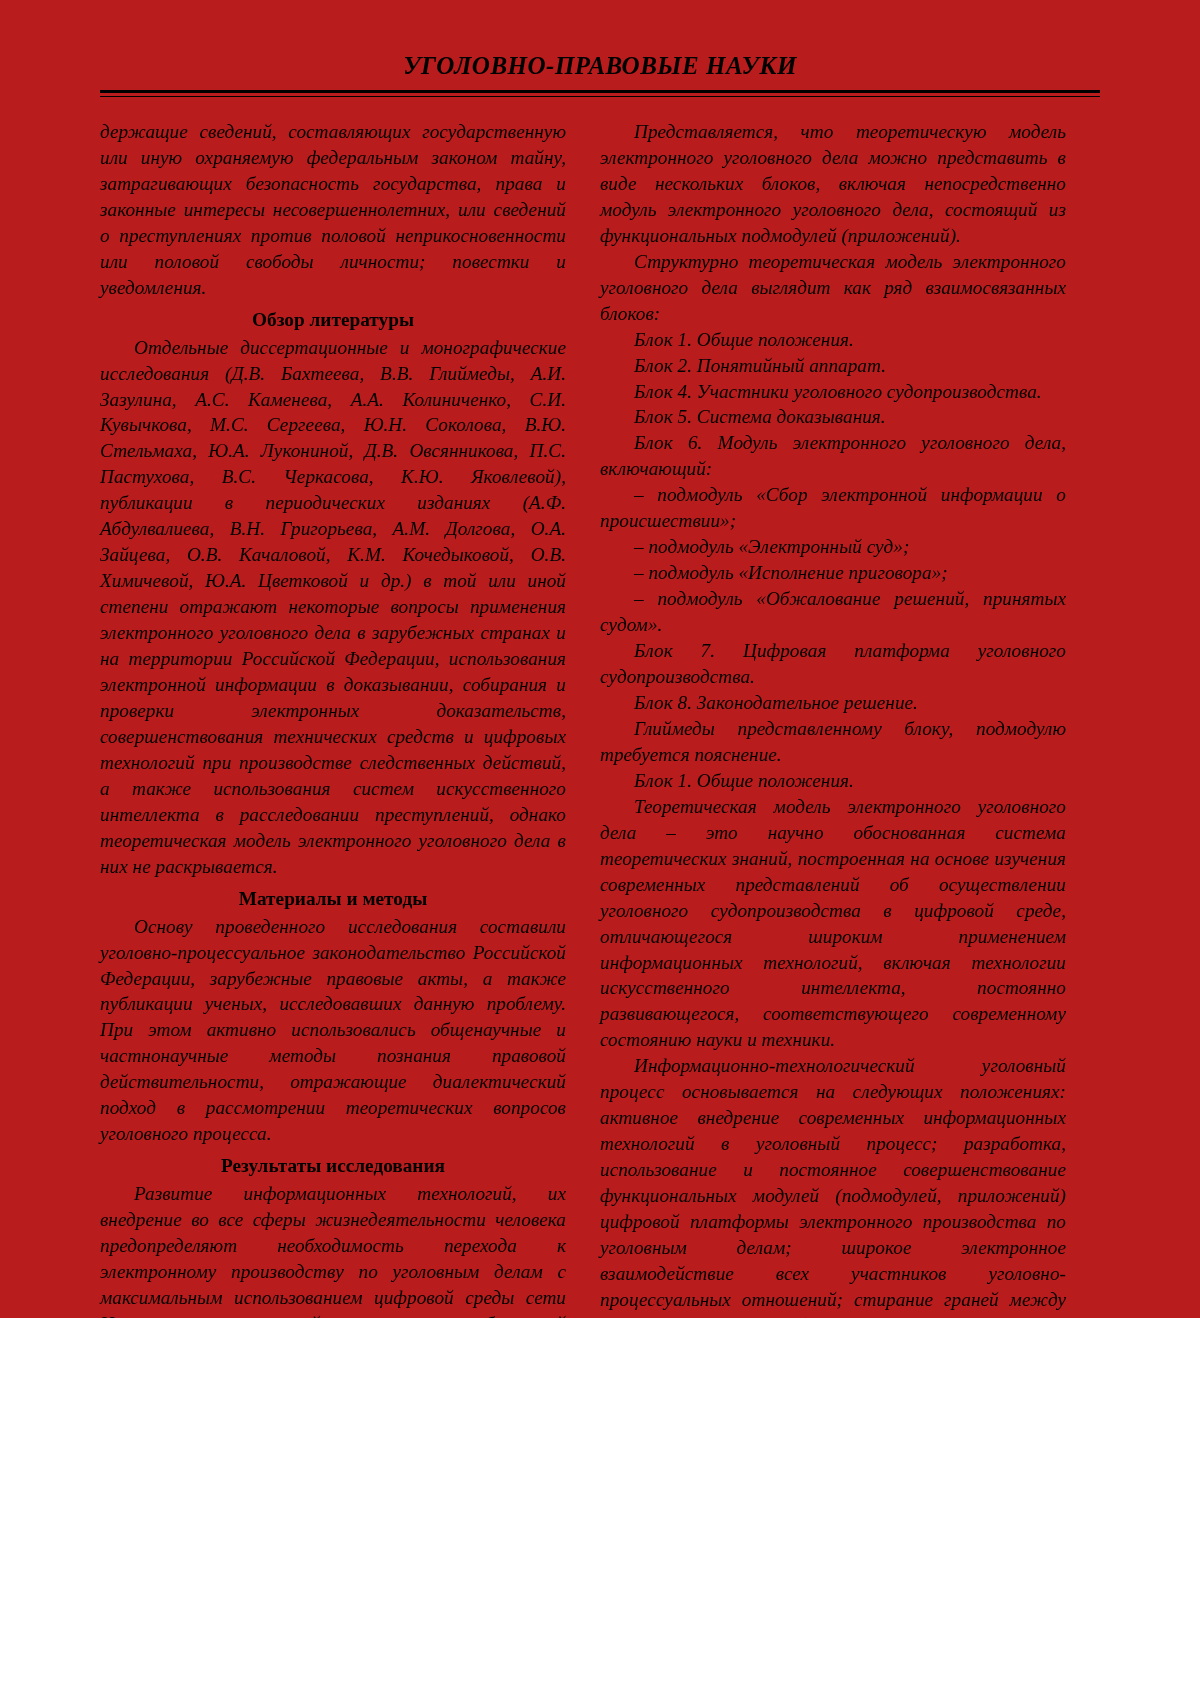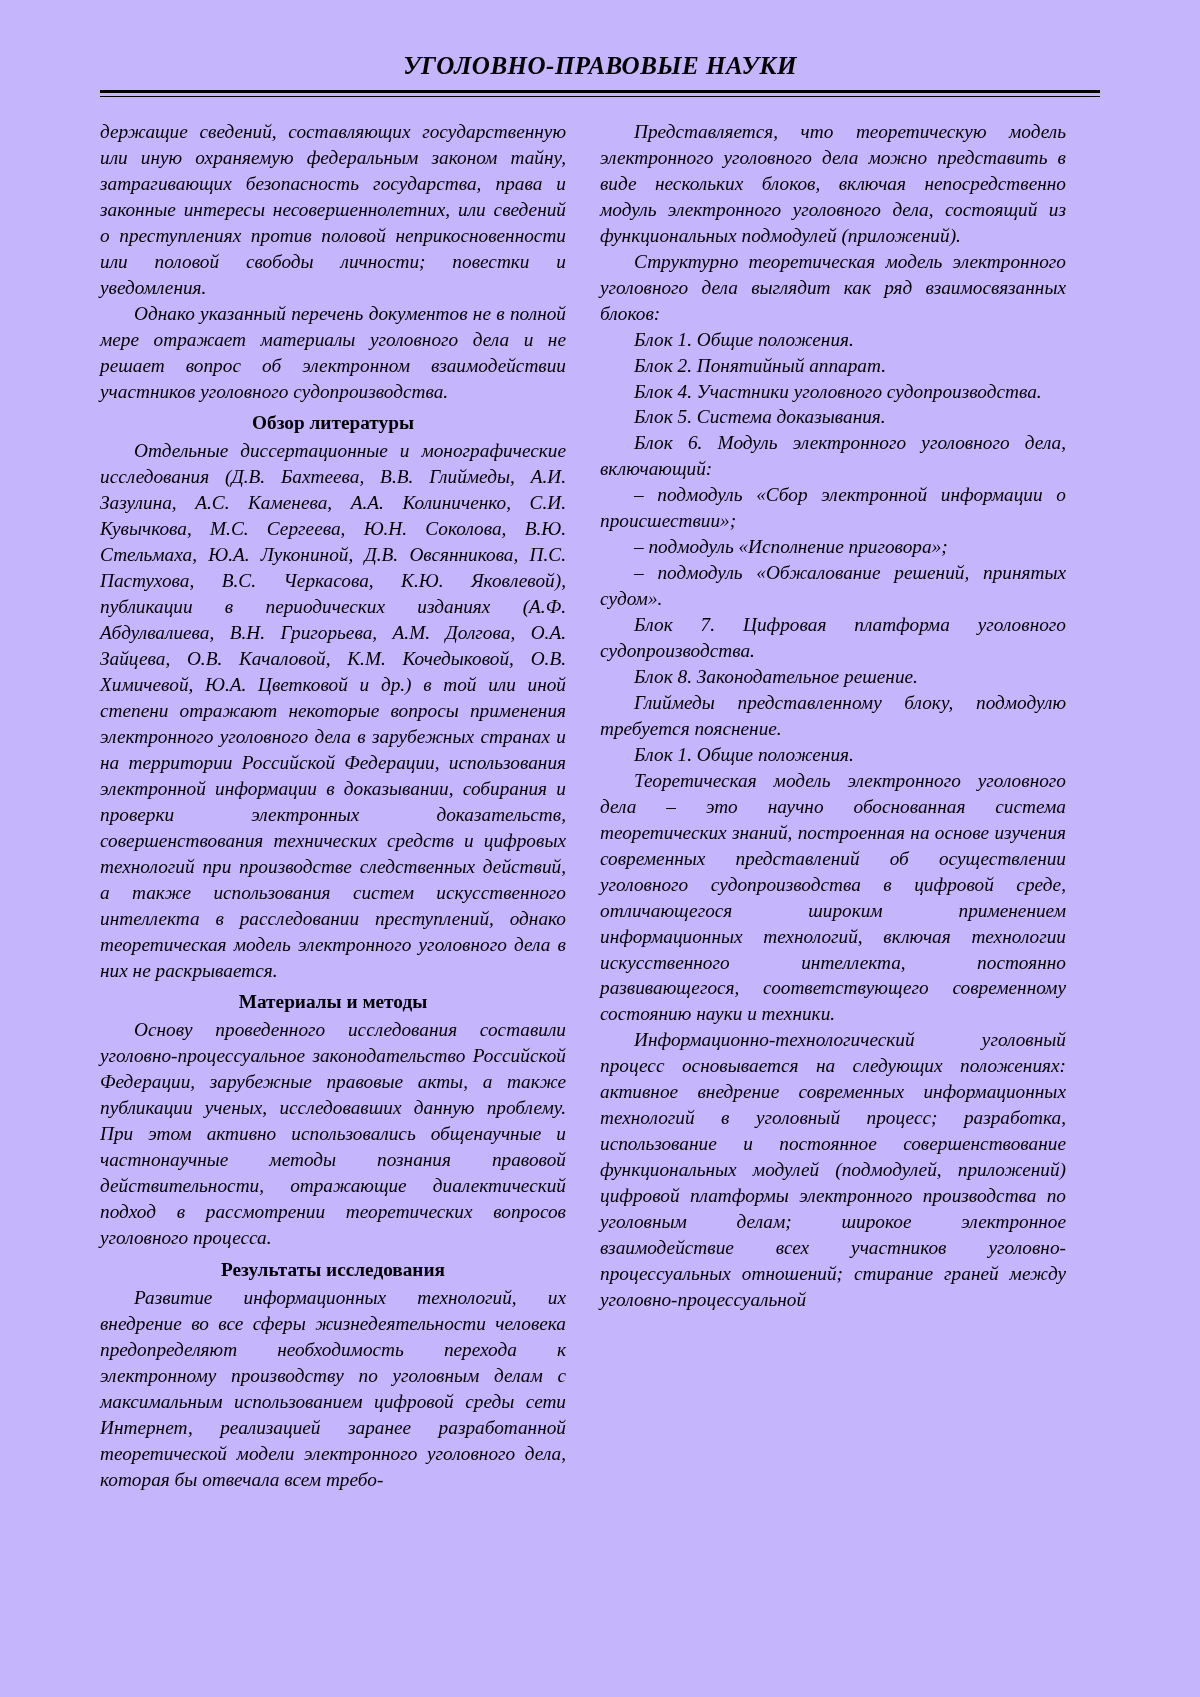--- a/index.html
+++ b/index.html
@@ -3,26 +3,26 @@
 <meta charset="utf-8">
 <style>
   html, body {
     margin: 0;
     padding: 0;
     background: #ffffff;
   }
   .page {
     position: relative;
     width: 1200px;
-    height: 1697px;
+    height: 1318px;
     box-sizing: border-box;
     padding: 52px 100px 0 100px;
     font-family: "Liberation Serif", serif;
     color: #000000;
-    background: #c4b5fd;
+    background: #b91c1c;
   }
   .running-head {
     text-align: center;
     font-style: italic;
     font-weight: bold;
     font-size: 25px;
     letter-spacing: 0.5px;
     padding-bottom: 10px;
   }
   .rule-double {
@@ -77,37 +77,37 @@
 <body>
 
 <div class="page">
 
   <div class="running-head">УГОЛОВНО-ПРАВОВЫЕ НАУКИ</div>
   <div class="rule-double"></div>
 
   <div class="columns">
     <div class="col" id="col-left">
         <p class="noindent">держащие сведений, составляющих государственную или иную охраняемую федеральным законом тайну, затрагивающих безопасность государства, права и законные интересы несовершеннолетних, или сведений о преступлениях против половой неприкосновенности или половой свободы личности; повестки и уведомления.</p>
-        <p>Однако указанный перечень документов не в полной мере отражает материалы уголовного дела и не решает вопрос об электронном взаимодействии участников уголовного судопроизводства.</p>
         <h2 class="section">Обзор литературы</h2>
         <p>Отдельные диссертационные и монографические исследования (Д.В. Бахтеева, В.В. Глиймеды, А.И. Зазулина, А.С. Каменева, А.А. Колиниченко, С.И. Кувычкова, М.С. Сергеева, Ю.Н. Соколова, В.Ю. Стельмаха, Ю.А. Лукониной, Д.В. Овсянникова, П.С. Пастухова, В.С. Черкасова, К.Ю. Яковлевой), публикации в периодических изданиях (А.Ф. Абдулвалиева, В.Н. Григорьева, А.М. Долгова, О.А. Зайцева, О.В. Качаловой, К.М. Кочедыковой, О.В. Химичевой, Ю.А. Цветковой и др.) в той или иной степени отражают некоторые вопросы применения электронного уголовного дела в зарубежных странах и на территории Российской Федерации, использования электронной информации в доказывании, собирания и проверки электронных доказательств, совершенствования технических средств и цифровых технологий при производстве следственных действий, а также использования систем искусственного интеллекта в расследовании преступлений, однако теоретическая модель электронного уголовного дела в них не раскрывается.</p>
         <h2 class="section">Материалы и методы</h2>
         <p>Основу проведенного исследования составили уголовно-процессуальное законодательство Российской Федерации, зарубежные правовые акты, а также публикации ученых, исследовавших данную проблему. При этом активно использовались общенаучные и частнонаучные методы познания правовой действительности, отражающие диалектический подход в рассмотрении теоретических вопросов уголовного процесса.</p>
         <h2 class="section">Результаты исследования</h2>
         <p>Развитие информационных технологий, их внедрение во все сферы жизнедеятельности человека предопределяют необходимость перехода к электронному производству по уголовным делам с максимальным использованием цифровой среды сети Интернет, реализацией заранее разработанной теоретической модели электронного уголовного дела, которая бы отвечала всем требо-</p>
       </div>
     <div class="col" id="col-right">
         <p>Представляется, что теоретическую модель электронного уголовного дела можно представить в виде нескольких блоков, включая непосредственно модуль электронного уголовного дела, состоящий из функциональных подмодулей (приложений).</p>
         <p>Структурно теоретическая модель электронного уголовного дела выглядит как ряд взаимосвязанных блоков:</p>
         <p>Блок 1. Общие положения.</p>
         <p>Блок 2. Понятийный аппарат.</p>
         <p>Блок 4. Участники уголовного судопроизводства.</p>
         <p>Блок 5. Система доказывания.</p>
         <p>Блок 6. Модуль электронного уголовного дела, включающий:</p>
         <p>– подмодуль «Сбор электронной информации о происшествии»;</p>
+        <p>– подмодуль «Электронный суд»;</p>
         <p>– подмодуль «Исполнение приговора»;</p>
         <p>– подмодуль «Обжалование решений, принятых судом».</p>
         <p>Блок 7. Цифровая платформа уголовного судопроизводства.</p>
         <p>Блок 8. Законодательное решение.</p>
         <p>Глиймеды представленному блоку, подмодулю требуется пояснение.</p>
         <p class="italic-head">Блок 1. Общие положения.</p>
         <p>Теоретическая модель электронного уголовного дела – это научно обоснованная система теоретических знаний, построенная на основе изучения современных представлений об осуществлении уголовного судопроизводства в цифровой среде, отличающегося широким применением информационных технологий, включая технологии искусственного интеллекта, постоянно развивающегося, соответствующего современному состоянию науки и техники.</p>
         <p>Информационно-технологический уголовный процесс основывается на следующих положениях: активное внедрение современных информационных технологий в уголовный процесс; разработка, использование и постоянное совершенствование функциональных модулей (подмодулей, приложений) цифровой платформы электронного производства по уголовным делам; широкое электронное взаимодействие всех участников уголовно-процессуальных отношений; стирание граней между уголовно-процессуальной</p>
       </div>
   </div>

